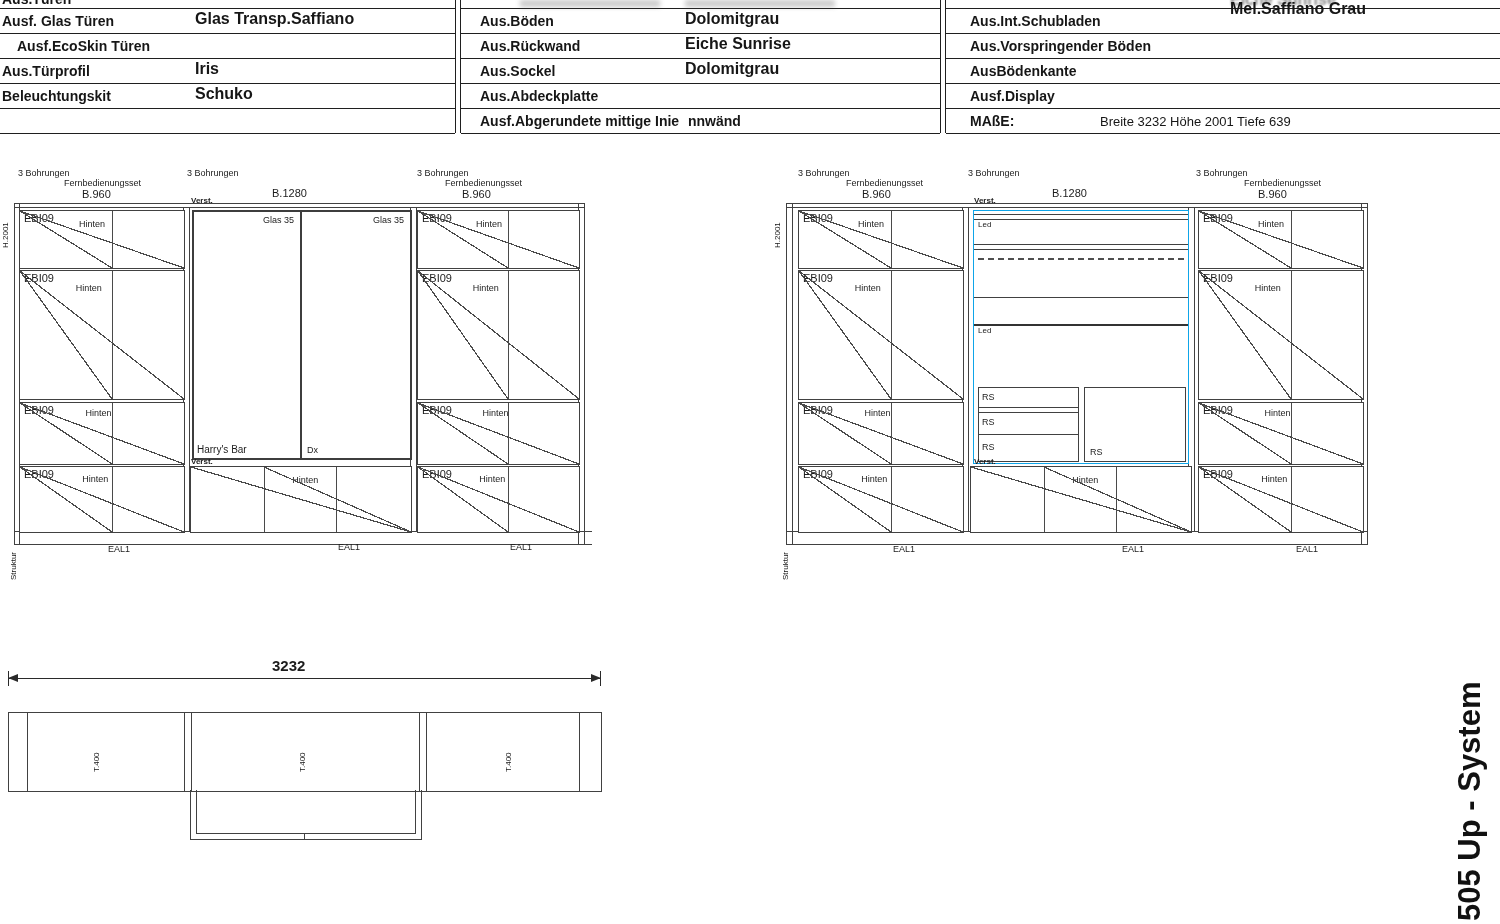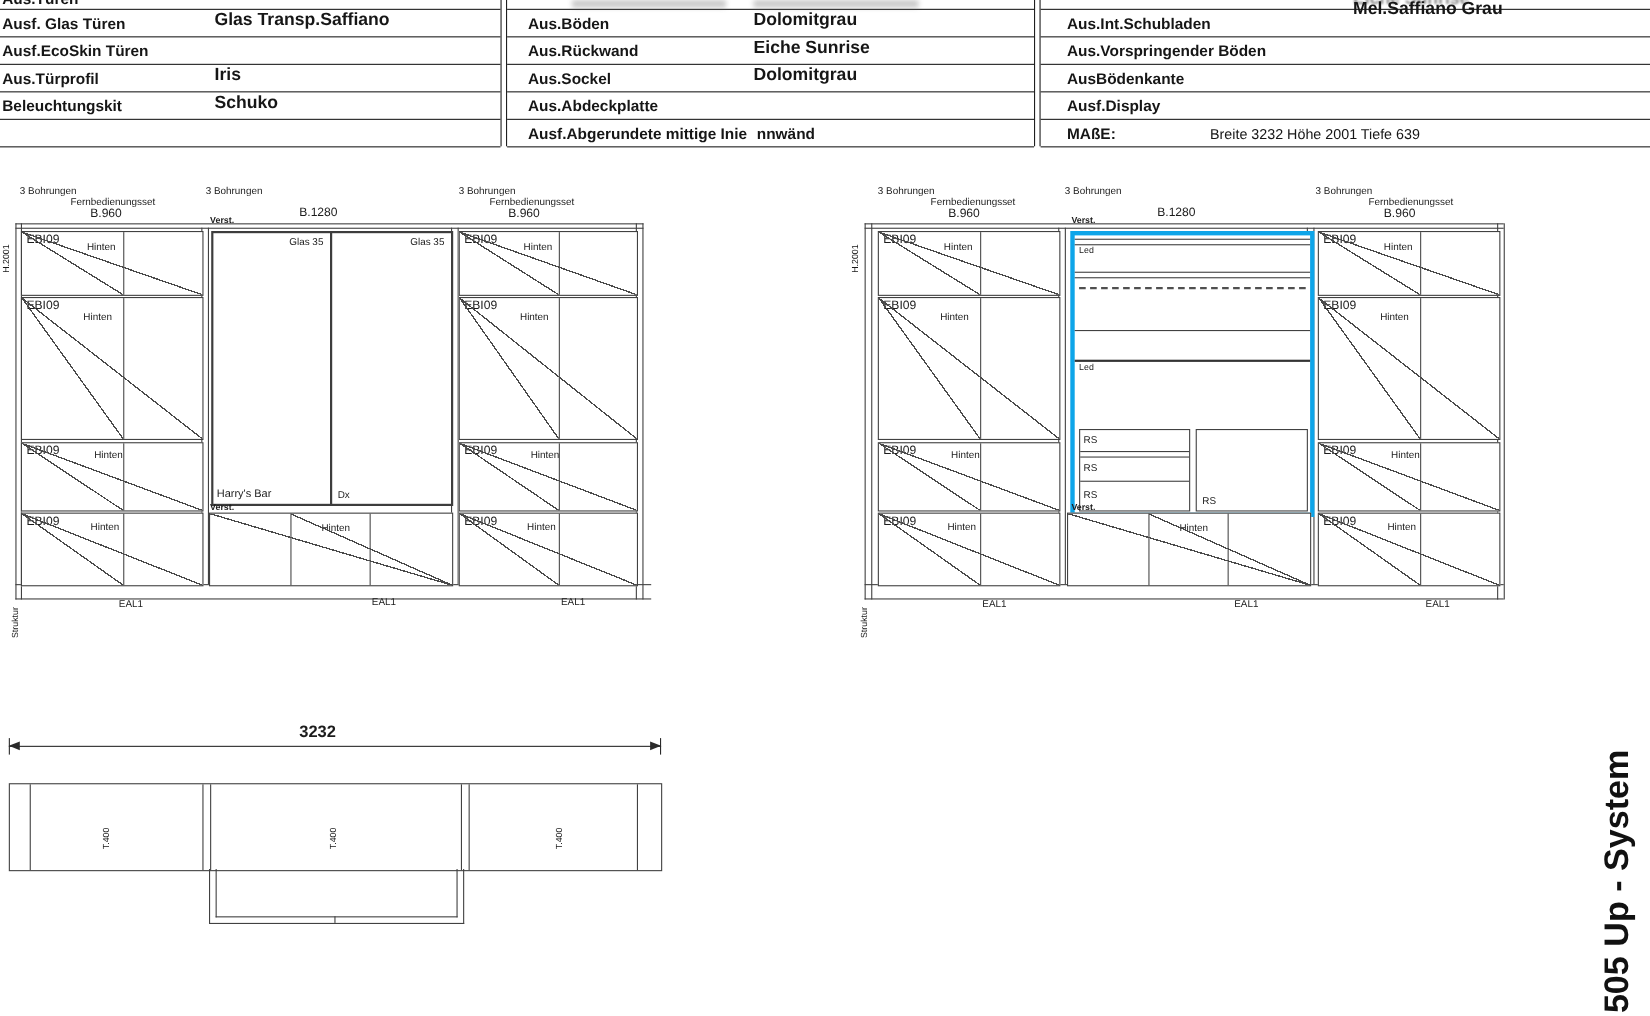--- a/index.html
+++ b/index.html
@@ -27,21 +27,21 @@
      background:linear-gradient(to top right,transparent calc(50% - .6px),#4a4a4a calc(50% - .6px),#4a4a4a calc(50% + .6px),transparent calc(50% + .6px));}
   .sec .half{left:0;top:0;bottom:0;width:56%;
      background:linear-gradient(to top right,transparent calc(50% - .6px),#4a4a4a calc(50% - .6px),#4a4a4a calc(50% + .6px),transparent calc(50% + .6px));}
   .secw::before{left:33%;}
   .secw .vd2{top:0;bottom:0;left:66%;width:1px;background:#4a4a4a;}
   .secw .halfr{left:33%;top:0;bottom:0;width:67%;
      background:linear-gradient(to top right,transparent calc(50% - .6px),#4a4a4a calc(50% - .6px),#4a4a4a calc(50% + .6px),transparent calc(50% + .6px));}
   .hin1{left:36%;top:9px}.hin2{left:34%;top:13px}.hin3{left:40%;top:6px}.hin4{left:38%;top:8px}.hinw{left:46%;top:9px}
   .ebi{left:4px;top:2px}
   .door{position:absolute;border:2px solid #3d3d3d;background:#fff;}
-  .openbox{position:absolute;border:4px solid #0ea5e9;background:#fff;}
+  .openbox{position:absolute;border:1px solid #0ea5e9;background:#fff;}
   .box{position:absolute;border:1px solid #414141;background:#fff;}
   .arr{width:0;height:0;border-top:4px solid transparent;border-bottom:4px solid transparent;}
   .arr-l{border-right:10px solid #2a2a2a;}
   .arr-r{border-left:10px solid #2a2a2a;}
 </style>
 </head>
 <body>
 
 <div class="page">
 
@@ -69,21 +69,21 @@
     <i class="hl" style="left:946px;top:133px;width:554px"></i>
 
     <i class="vl" style="left:455px;top:0;height:133px"></i>
     <i class="vl" style="left:460px;top:0;height:133px"></i>
     <i class="vl" style="left:940px;top:0;height:133px"></i>
     <i class="vl" style="left:945px;top:0;height:133px"></i>
 
     <span class="tlab" style="left:2px;top:-9px">Aus.Türen</span>
     <span class="tlab" style="left:2px;top:13px">Ausf. Glas Türen</span>
     <span class="tval" style="left:195px;top:10px">Glas Transp.Saffiano</span>
-    <span class="tlab" style="left:2px;top:38px">Ausf.EcoSkin Türen</span>
+    <span class="tlab" style="left:17px;top:38px">Ausf.EcoSkin Türen</span>
     <span class="tlab" style="left:2px;top:63px">Aus.Türprofil</span>
     <span class="tval" style="left:195px;top:60px">Iris</span>
     <span class="tlab" style="left:2px;top:88px">Beleuchtungskit</span>
     <span class="tval" style="left:195px;top:85px">Schuko</span>
 
     <i class="gbar" style="left:520px;top:0;width:140px;height:7px"></i>
     <i class="gbar" style="left:685px;top:0;width:150px;height:7px"></i>
     <span class="tlab" style="left:480px;top:13px">Aus.Böden</span>
     <span class="tval" style="left:685px;top:10px">Dolomitgrau</span>
     <span class="tlab" style="left:480px;top:38px">Aus.Rückwand</span>

